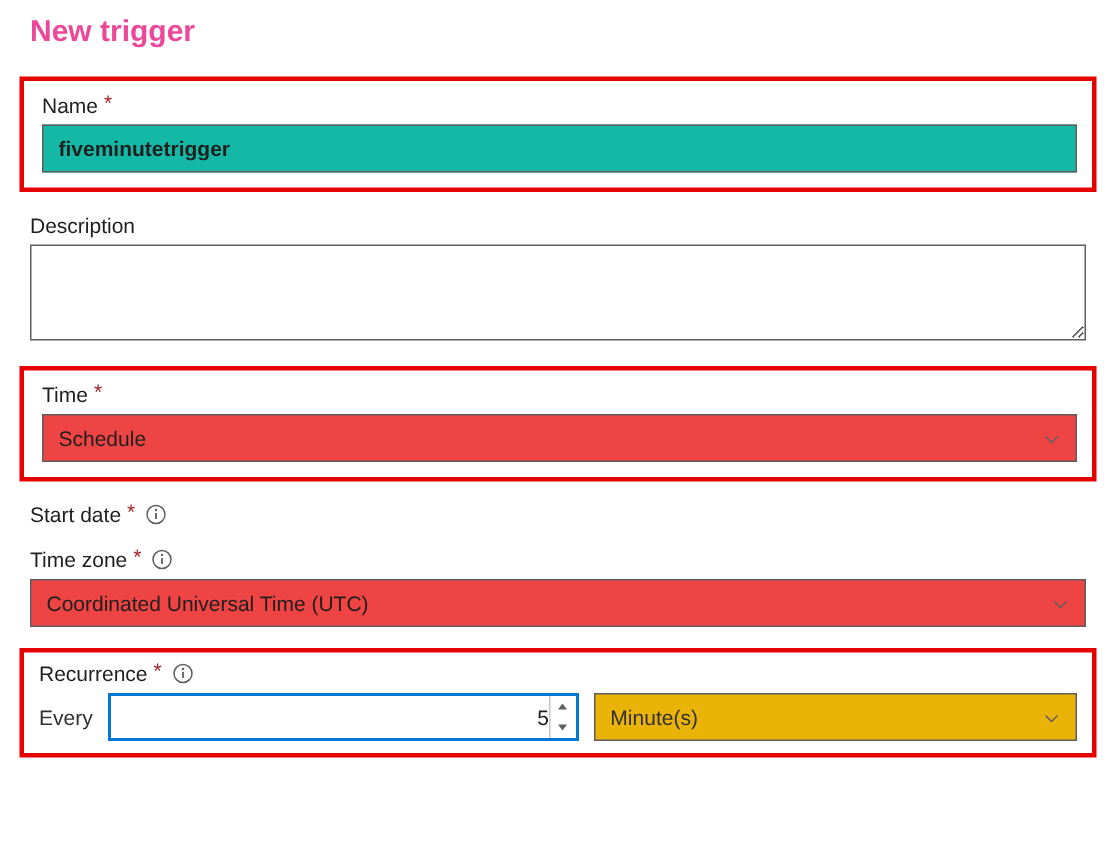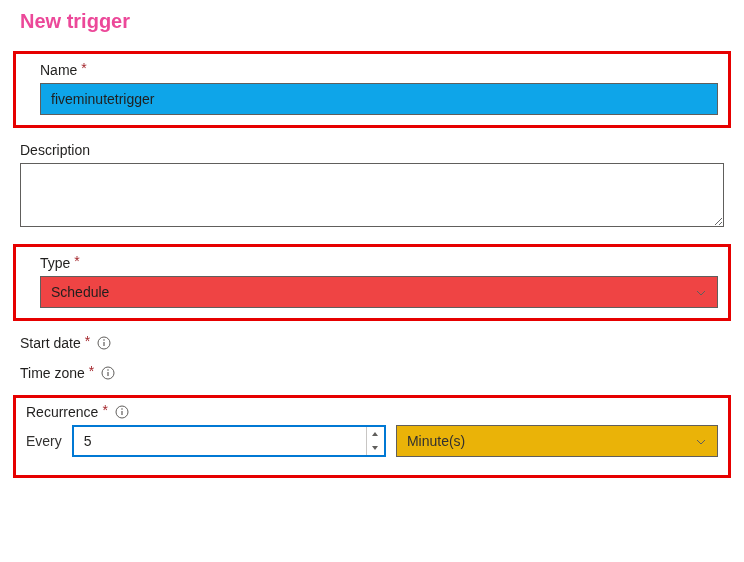--- a/index.html
+++ b/index.html
@@ -16,21 +16,21 @@
       font-size: 20px;
       font-weight: 600;
       margin-bottom: 18px;
       color: #ec4899;
     }
     .field-group {
       margin-bottom: 14px;
     }
     .highlight-box {
       border: 3px solid #e60000;
-      padding: 8px 10px 10px 24px;
+      padding: 8px 10px 10px 12px;
       margin-bottom: 14px;
       margin-left: -7px;
       margin-right: -7px;
     }
     .highlight-box .field-group:last-child { margin-bottom: 0; }
     .label-row {
       display: flex;
       align-items: center;
       margin-bottom: 5px;
       gap: 1px;
@@ -57,23 +57,24 @@
       top:0;
     }
     .info-icon svg { display:block; }
     .text-input {
       width: 100%;
       height: 32px;
       border: 1px solid #605e5c;
       padding: 0 10px;
       font-size: 14px;
       font-family: inherit;
-      background: #0ea5e9;
+      background: #14b8a6;
       color: #201f1e;
       outline: none;
+      font-weight: bold;
     }
     .text-area {
       width: 100%;
       height: 64px;
       border: 1px solid #605e5c;
       padding: 6px 10px;
       font-size: 14px;
       font-family: inherit;
       background: #fff;
       resize: both;
@@ -150,23 +151,24 @@
       border: 1px solid #605e5c;
       padding: 0 10px;
       display: flex;
       align-items: center;
       justify-content: space-between;
       background: #eab308;
       cursor: pointer;
     }
     .highlight-box-rec {
       border: 3px solid #e60000;
-      padding: 6px 10px 18px 10px;
+      padding: 6px 10px 8px 10px;
       margin-left: -7px;
       margin-right: -7px;
+      text-align: right;
     }
   </style>
 </head>
 <body>
 
 <div class="page-title">New trigger</div>
 
 <div class="highlight-box">
   <div class="field-group">
     <div class="label-row">
@@ -180,21 +182,21 @@
 <div class="field-group">
   <div class="label-row">
     <span class="label-text">Description</span>
   </div>
   <textarea class="text-area" style=""></textarea>
 </div>
 
 <div class="highlight-box">
   <div class="field-group">
     <div class="label-row">
-      <span class="label-text">Type</span>
+      <span class="label-text">Time</span>
       <span class="required-star">*</span>
     </div>
     <div class="select-box">
       <span>Schedule</span>
       <span class="chevron">
         <svg viewBox="0 0 12 12" width="12" height="12">
             <path d="M2 4 L6 8 L10 4" stroke="#605e5c" stroke-width="1" fill="none"></path>
           </svg>
       </span>
     </div>
@@ -217,20 +219,28 @@
 
 <div class="field-group">
   <div class="label-row">
     <span class="label-text">Time zone</span>
     <span class="required-star">*</span>
     <span class="info-icon">
       <svg width="14" height="14" viewBox="0 0 14 14">
           <circle cx="7" cy="7" r="6" stroke="#605e5c" stroke-width="1" fill="none"></circle>
           <circle cx="7" cy="4" r="0.8" fill="#605e5c"></circle>
           <rect x="6.4" y="6" width="1.2" height="4" fill="#605e5c"></rect>
+        </svg>
+    </span>
+  </div>
+  <div class="select-box">
+    <span>Coordinated Universal Time (UTC)</span>
+    <span class="chevron">
+      <svg viewBox="0 0 12 12" width="12" height="12">
+          <path d="M2 4 L6 8 L10 4" stroke="#605e5c" stroke-width="1" fill="none"></path>
         </svg>
     </span>
   </div>
 </div>
 
 <div class="highlight-box-rec">
   <div class="label-row">
     <span class="label-text">Recurrence</span>
     <span class="required-star">*</span>
     <span class="info-icon">

